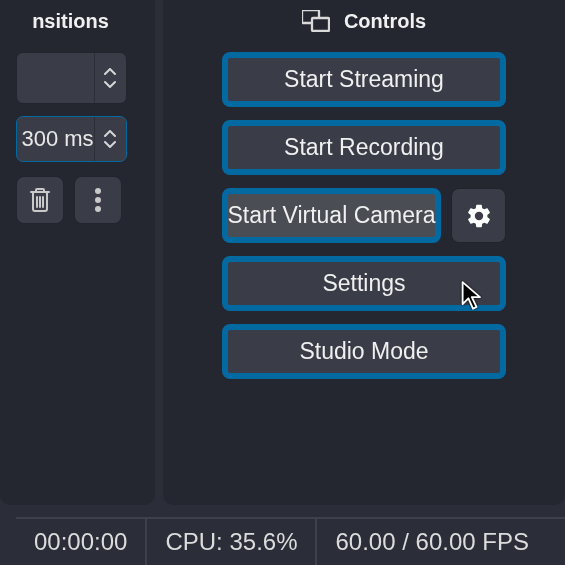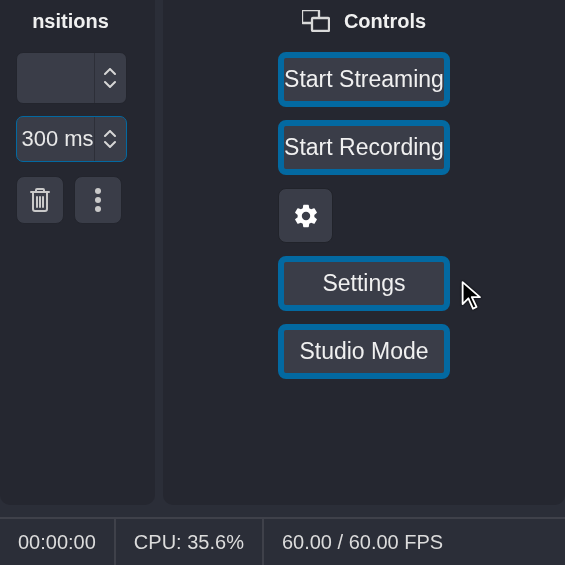--- a/index.html
+++ b/index.html
@@ -101,25 +101,25 @@
     color:#f0f0f0;
   }
   .btn:hover, .btn.hover { background:#4b4d55; }
   .btn-row { display:flex; gap:10px; }
   .btn-row .btn { flex:1; }
   .gearbtn { width:55px; flex:0 0 55px; height:55px; background:#3a3d48;border:1px solid #21232a;border-radius:8px;display:flex;align-items:center;justify-content:center; }
 
   
   .statusbar {
     position:absolute;
-    bottom:0; left:0; right:0;
+    bottom:0; left:16px; right:0;
     height:48px;
     border-top:2px solid #3f414a;
     display:flex;
-    font-size:20px;
+    font-size:24px;
     color:#dcdcdc;
   }
   .statusbar .cell {
     padding:0 18px;
     display:flex; align-items:center;
     border-right:2px solid #3f414a;
   }
   .statusbar .cell:last-child { border-right:none; }
 
   
@@ -195,20 +195,23 @@
     </div>
     <div class="panel-body">
       <div class="btn-col">
         <div class="btn">
           <span>Start Streaming</span>
         </div>
         <div class="btn">
           <span>Start Recording</span>
         </div>
         <div class="btn-row">
+          <div class="btn hover">
+            <span>Start Virtual Camera</span>
+          </div>
           <div class="gearbtn">
             <svg width="28" height="28" viewBox="0 0 24 24">
               <path fill="#ffffff" d="M19.14,12.94a7.14,7.14,0,0,0,.05-.94,7.14,7.14,0,0,0-.05-.94l2.03-1.58a.5.5,0,0,0,.12-.63l-1.92-3.32a.5.5,0,0,0-.6-.22l-2.39.96a7.03,7.03,0,0,0-1.62-.94l-.36-2.54A.5.5,0,0,0,13.9,2.4H10.1a.5.5,0,0,0-.49.42L9.25,5.36a7.03,7.03,0,0,0-1.62.94l-2.39-.96a.5.5,0,0,0-.6.22L2.72,8.88a.5.5,0,0,0,.12.63l2.03,1.58a7.14,7.14,0,0,0-.05.94,7.14,7.14,0,0,0,.05.94L2.84,14.55a.5.5,0,0,0-.12.63l1.92,3.32a.5.5,0,0,0,.6.22l2.39-.96a7.03,7.03,0,0,0,1.62.94l.36,2.54a.5.5,0,0,0,.49.42h3.8a.5.5,0,0,0,.49-.42l.36-2.54a7.03,7.03,0,0,0,1.62-.94l2.39.96a.5.5,0,0,0,.6-.22l1.92-3.32a.5.5,0,0,0-.12-.63ZM12,15.6A3.6,3.6,0,1,1,15.6,12,3.6,3.6,0,0,1,12,15.6Z"></path>
             </svg>
           </div>
         </div>
         <div class="btn">
           <span>Settings</span>
         </div>
         <div class="btn">

